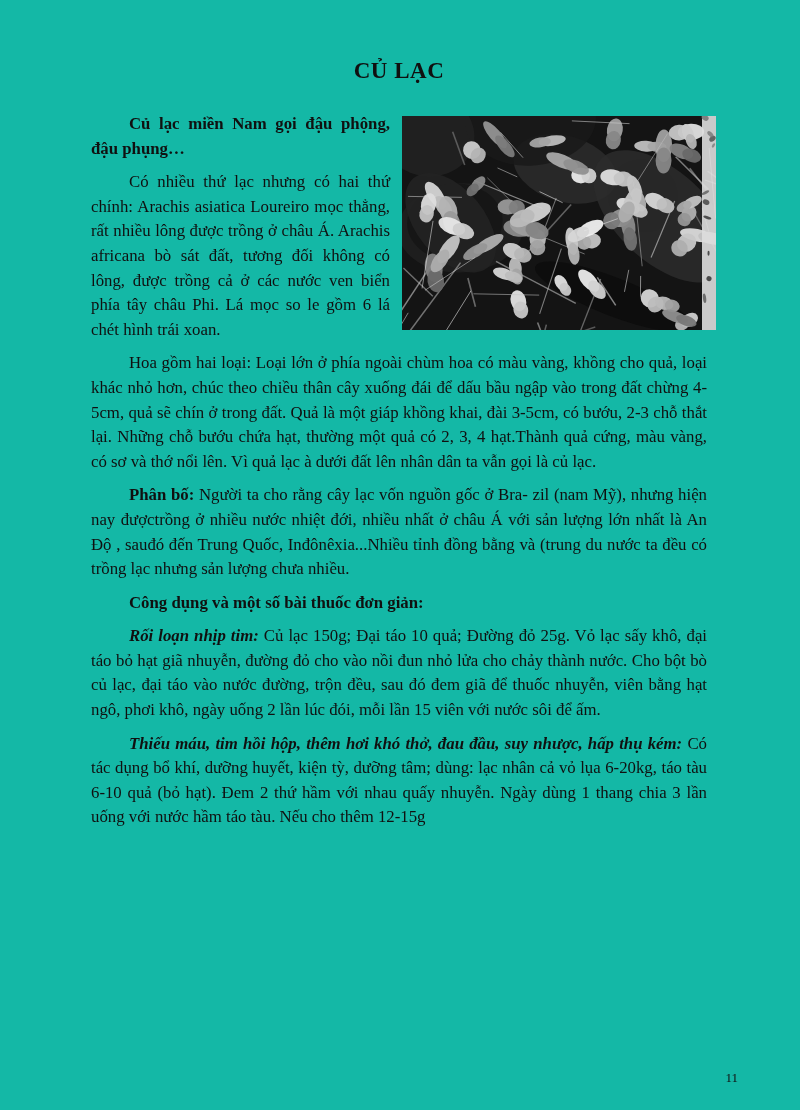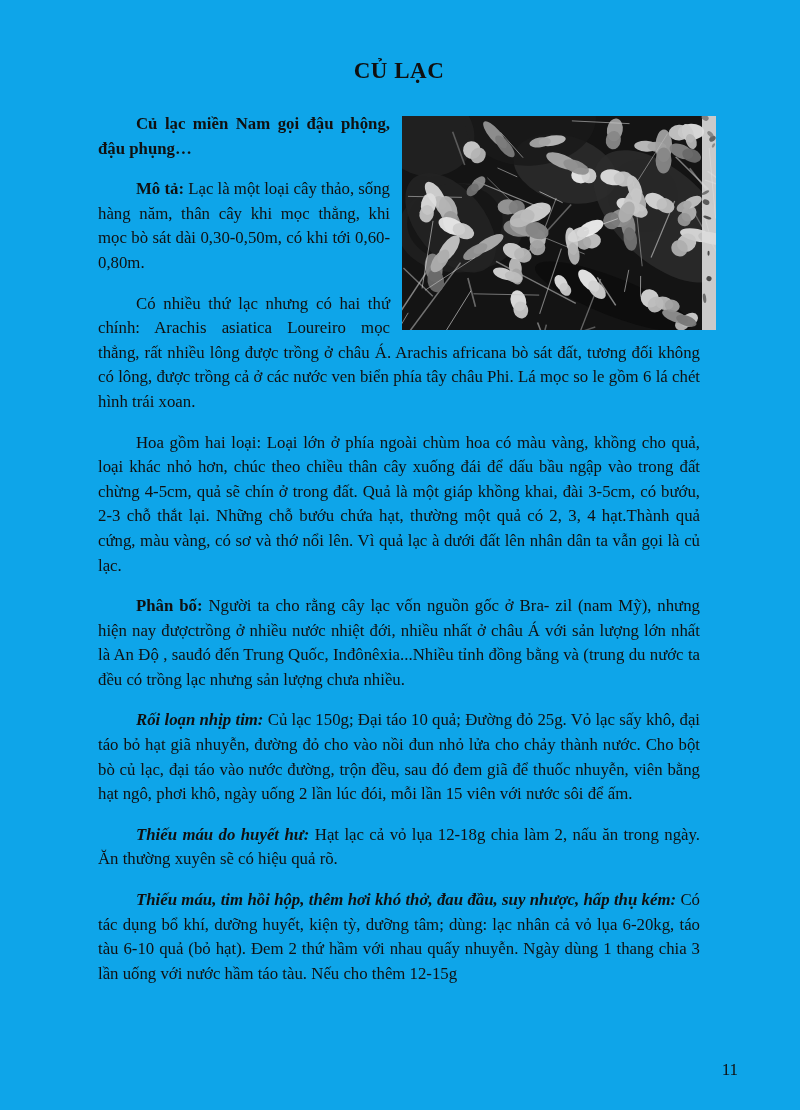--- a/index.html
+++ b/index.html
@@ -1,38 +1,38 @@
 <!DOCTYPE html>
 <html><head>
 <meta charset="utf-8">
 <style>
   html,body{margin:0;padding:0;background:#f2f2f2;}
   .page{
-    width:800px;height:1110px;background:#0ea5e9;position:relative;
+    width:800px;height:1110px;background:#14b8a6;position:relative;
     font-family:"Liberation Serif","DejaVu Serif",serif;color:#101010;
     box-sizing:border-box;padding:52px 84px 0 82px;overflow:hidden;
   }
   .title{
     text-align:center;font-size:23px;font-weight:bold;letter-spacing:.5px;
     margin:6px 0 28px 0;
   }
   .photo{
     float:right;width:314px;height:214px;margin:4px 0 8px 12px;
     background:#141414;overflow:hidden;
   }
   .photo svg{display:block;}
   .para{
-    margin:16px;text-align:justify;text-indent:38px;
+    margin:9px;text-align:justify;text-indent:38px;
     font-size:16.8px;line-height:24.6px;font-family:Liberation Serif, serif;
   }
   .seg-r{font-weight:normal;font-style:normal;}
   .seg-b{font-weight:bold;font-style:normal;}
   .seg-bi{font-weight:bold;font-style:italic;}
   .page-number{
-    position:absolute;right:62px;bottom:30px;font-size:17px;color:#101010;
+    position:absolute;right:62px;bottom:24px;font-size:13px;color:#101010;
   }
 </style>
 </head>
 <body>
 
 <div class="page">
 
   <h1 class="title">CỦ LẠC</h1>
 
   <div>
@@ -192,24 +192,23 @@
           <ellipse cx="302.5269077629782" cy="182.2537282211706" rx="4.79523891210556" ry="1.6312612784095109" transform="rotate(82.9 302.5 182.3)" fill="rgb(85,85,85)" opacity="0.8"></ellipse>
           <ellipse cx="304.0874109631404" cy="86.19144413108006" rx="3.406505718594417" ry="2.567682829219848" transform="rotate(25.5 304.1 86.2)" fill="rgb(62,62,62)" opacity="0.8"></ellipse>
           <ellipse cx="311.5268238661811" cy="29.435625980608165" rx="2.4190974133089185" ry="1.233890098053962" transform="rotate(119.2 311.5 29.4)" fill="rgb(124,124,124)" opacity="0.8"></ellipse>
           <ellipse cx="306.47268936550245" cy="137.26590885501355" rx="2.4044665065594018" ry="1.0491358432918787" transform="rotate(90.6 306.5 137.3)" fill="rgb(43,43,43)" opacity="0.8"></ellipse>
           <ellipse cx="310.5432895598933" cy="22.664290555752814" rx="3.487182991579175" ry="2.465670252684504" transform="rotate(141.8 310.5 22.7)" fill="rgb(74,74,74)" opacity="0.8"></ellipse>
           <ellipse cx="308.42630053684115" cy="18.20878858771175" rx="3.8636409593746066" ry="2.0352420886047184" transform="rotate(46.6 308.4 18.2)" fill="rgb(117,117,117)" opacity="0.8"></ellipse>
         </svg>
     </div>
 
   <p class="para"><span class="seg-b">Củ lạc miền Nam gọi đậu phộng, đậu phụng…</span></p>
-      <p class="para"><span class="seg-b">Mô tả: </span><span class="seg-r">Lạc là một loại cây thảo, sống hàng năm, thân cây khi mọc thẳng, khi mọc bò sát dài 0,30-0,50m, có khi tới 0,60-0,80m.</span></p>
       <p class="para"><span class="seg-r">Có nhiều thứ lạc nhưng có hai thứ chính: Arachis asiatica Loureiro mọc thẳng, rất nhiều lông được trồng ở châu Á. Arachis africana bò sát đất, tương đối không có lông, được trồng cả ở các nước ven biển phía tây châu Phi. Lá mọc so le gồm 6 lá chét hình trái xoan.</span></p>
       <p class="para"><span class="seg-r">Hoa gồm hai loại: Loại lớn ở phía ngoài chùm hoa có màu vàng, khồng cho quả, loại khác nhỏ hơn, chúc theo chiều thân cây xuống đái để dấu bầu ngập vào trong đất chừng 4-5cm, quả sẽ chín ở trong đất. Quả là một giáp khồng khai, đài 3-5cm, có bướu, 2-3 chỗ thắt lại. Những chỗ bướu chứa hạt, thường một quả có 2, 3, 4 hạt.Thành quả cứng, màu vàng, có sơ và thớ nổi lên. Vì quả lạc à dưới đất lên nhân dân ta vẫn gọi là củ lạc.</span></p>
       <p class="para"><span class="seg-b">Phân bố: </span><span class="seg-r">Người ta cho rằng cây lạc vốn nguồn gốc ở Bra- zil (nam Mỹ), nhưng hiện nay đượctrồng ở nhiều nước nhiệt đới, nhiều nhất ở châu Á với sản lượng lớn nhất là An Độ , sauđó đến Trung Quốc, Inđônêxia...Nhiều tỉnh đồng bằng và (trung du nước ta đều có trồng lạc nhưng sản lượng chưa nhiều.</span></p>
+      <p class="para"><span class="seg-b">Công dụng và một số bài thuốc đơn giản:</span></p>
       <p class="para"><span class="seg-bi">Rối loạn nhịp tim: </span><span class="seg-r">Củ lạc 150g; Đại táo 10 quả; Đường đỏ 25g. Vỏ lạc sấy khô, đại táo bỏ hạt giã nhuyễn, đường đỏ cho vào nồi đun nhỏ lửa cho chảy thành nước. Cho bột bò củ lạc, đại táo vào nước đường, trộn đều, sau đó đem giã để thuốc nhuyễn, viên bằng hạt ngô, phơi khô, ngày uống 2 lần lúc đói, mỗi lần 15 viên với nước sôi để ấm.</span></p>
-      <p class="para"><span class="seg-bi">Thiếu máu do huyết hư: </span><span class="seg-r">Hạt lạc cả vỏ lụa 12-18g chia làm 2, nấu ăn trong ngày. Ăn thường xuyên sẽ có hiệu quả rõ.</span></p>
       <p class="para"><span class="seg-bi">Thiếu máu, tim hồi hộp, thêm hơi khó thở, đau đầu, suy nhược, hấp thụ kém: </span><span class="seg-r">Có tác dụng bổ khí, dưỡng huyết, kiện tỳ, dưỡng tâm; dùng: lạc nhân cả vỏ lụa 6-20kg, táo tàu 6-10 quả (bỏ hạt). Đem 2 thứ hầm với nhau quấy nhuyễn. Ngày dùng 1 thang chia 3 lần uống với nước hầm táo tàu. Nếu cho thêm 12-15g</span></p>
     </div>
 
   <div class="page-number">11</div>
 
 </div>
 
 </body></html>

